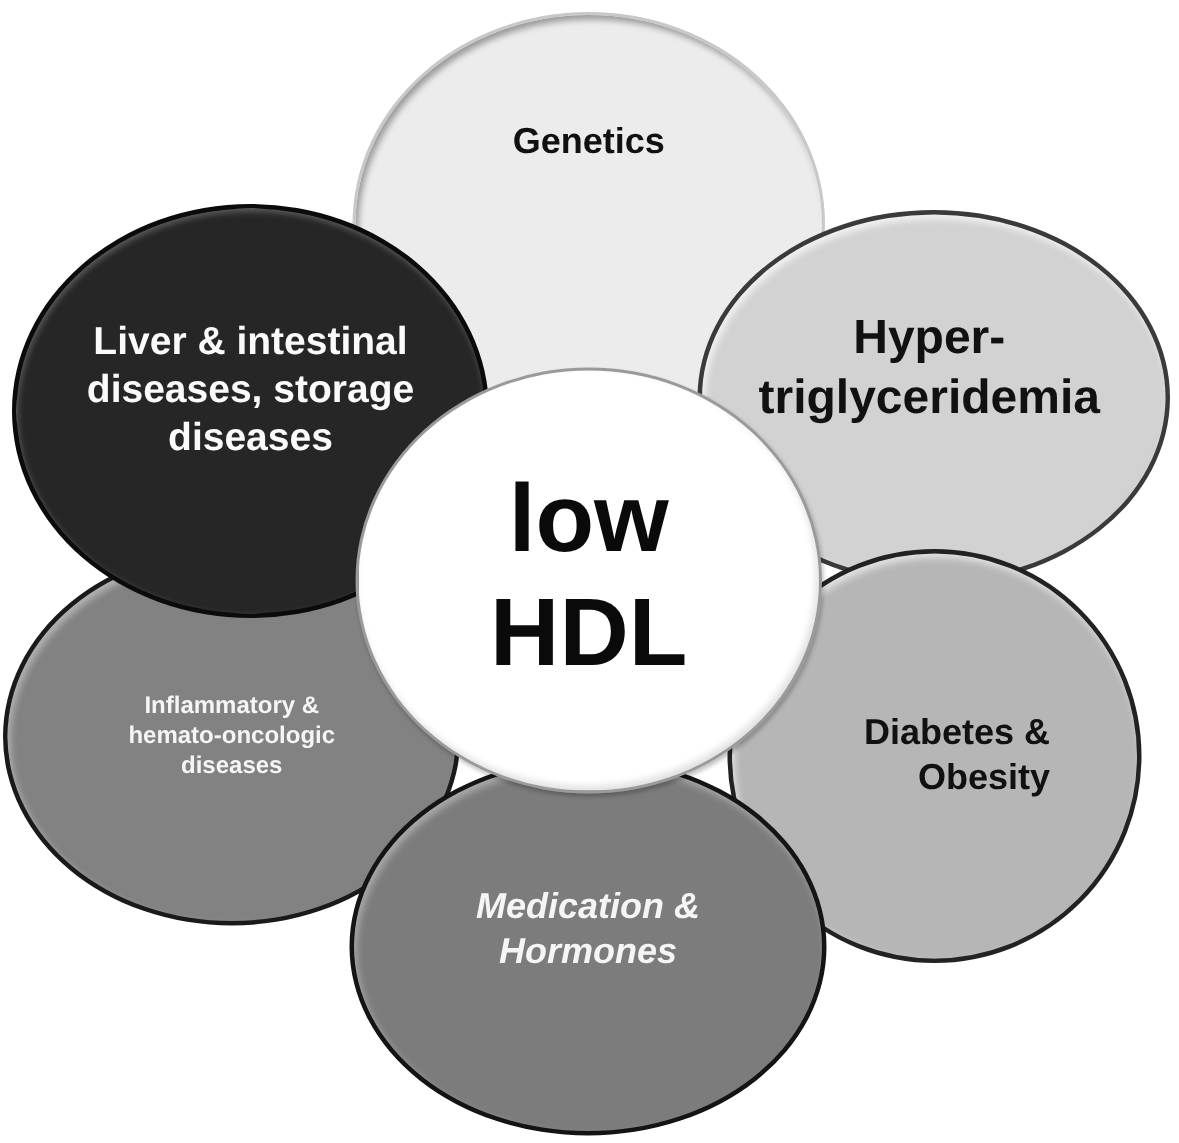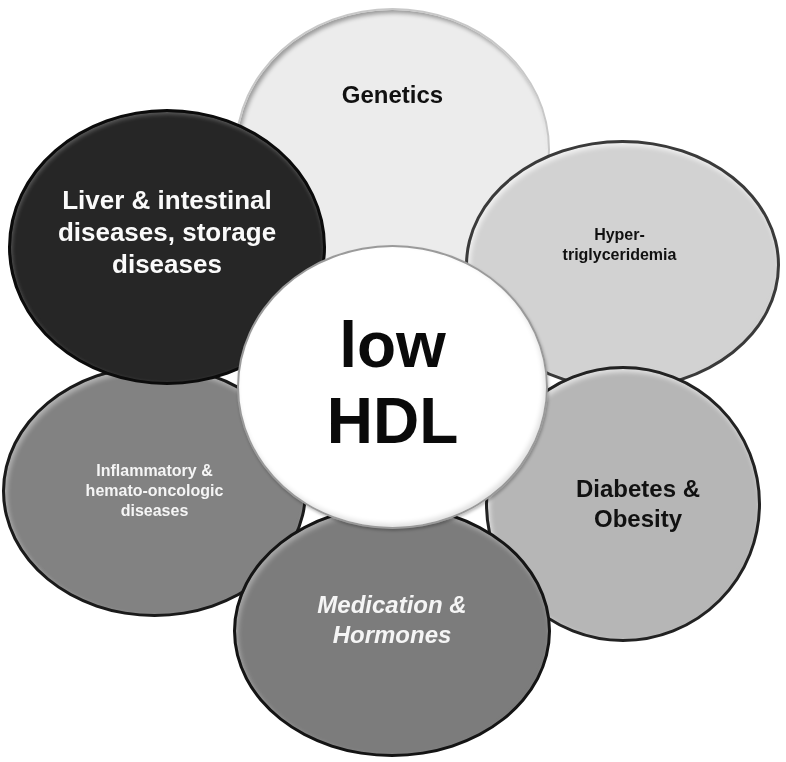--- a/index.html
+++ b/index.html
@@ -9,36 +9,36 @@
       box-sizing:border-box;
       display:flex; align-items:center; justify-content:center;
       text-align:center; font-weight:bold;
     }
     .circle .label { white-space:pre-line; line-height:1.24; }
     .c-gen { left:235px; top:8px; width:315px; height:283px;
       background:radial-gradient(ellipse at 50% 45%, #ececec 70%, #dadada 92%, #b8b8b8 100%);
       border:2px solid #c8c8c8; box-shadow: 2px 3px 4px rgba(0,0,0,0.35) inset, -1px -1px 2px rgba(255,255,255,0.8) inset;
       align-items:flex-start;text-align:right; }
     .c-gen .label { margin-top:70px; font-size:24px; color:#111; }
-    .c-liv { left:8px; top:109px; width:318px; height:276px;
+    .c-liv { left:8px; top:136px; width:318px; height:276px;
       background:radial-gradient(ellipse at 50% 45%, #262626 70%, #1c1c1c 92%, #0a0a0a 100%);
       border:3px solid #0b0b0b; box-shadow: 1px 2px 4px rgba(255,255,255,0.25) inset; }
     .c-liv .label { font-size:26px; color:#fafafa; margin-top:-30px; }
     .c-hyp { left:465px; top:140px; width:315px; height:250px;
       background:radial-gradient(ellipse at 50% 45%, #d2d2d2 70%, #c4c4c4 92%, #8a8a8a 100%);
       border:3px solid #3a3a3a; box-shadow: 2px 3px 5px rgba(255,255,255,0.7) inset; }
-    .c-hyp .label { font-size:16px; color:#111; margin-top:-40px; margin-left:-6px; }
+    .c-hyp .label { font-size:32px; color:#111; margin-top:-40px; margin-left:-6px; }
     .c-inf { left:2px; top:365px; width:305px; height:252px;
       background:radial-gradient(ellipse at 50% 45%, #828282 70%, #777 92%, #4a4a4a 100%);
       border:3px solid #1a1a1a; box-shadow: 2px 3px 5px rgba(255,255,255,0.4) inset; }
     .c-inf .label { font-size:16px; color:#f5f5f5; margin-top:0px; }
     .c-dia { left:485px; top:366px; width:276px; height:276px;
       background:radial-gradient(ellipse at 50% 45%, #b6b6b6 70%, #ababab 92%, #707070 100%);
       border:3px solid #222; box-shadow: 2px 3px 5px rgba(255,255,255,0.6) inset; }
-    .c-dia .label { font-size:24px; color:#111; margin-top:0px; margin-left:30px; }
+    .c-dia .label { font-size:24px; color:#111; margin-top:0px; margin-left:30px;text-align:right; }
     .c-med { left:233px; top:505px; width:318px; height:252px;
       background:radial-gradient(ellipse at 50% 45%, #7c7c7c 70%, #727272 92%, #444 100%);
       border:3px solid #141414; box-shadow: 2px 3px 5px rgba(255,255,255,0.35) inset; font-style: italic; }
     .c-med .label { font-size:24px; color:#f5f5f5; margin-top:-22px; }
     .c-hdl { left:237px; top:245px; width:311px; height:284px;
       background:radial-gradient(ellipse at 50% 45%, #ffffff 75%, #f4f4f4 92%, #cfcfcf 100%);
       border:2px solid #9a9a9a; box-shadow: -2px -3px 5px rgba(0,0,0,0.12) inset, 1px 2px 3px rgba(0,0,0,0.25); }
     .c-hdl .label { font-size:64px; color:#0a0a0a; line-height:1.18; margin-top:-6px; }
   </style>
 </head>

